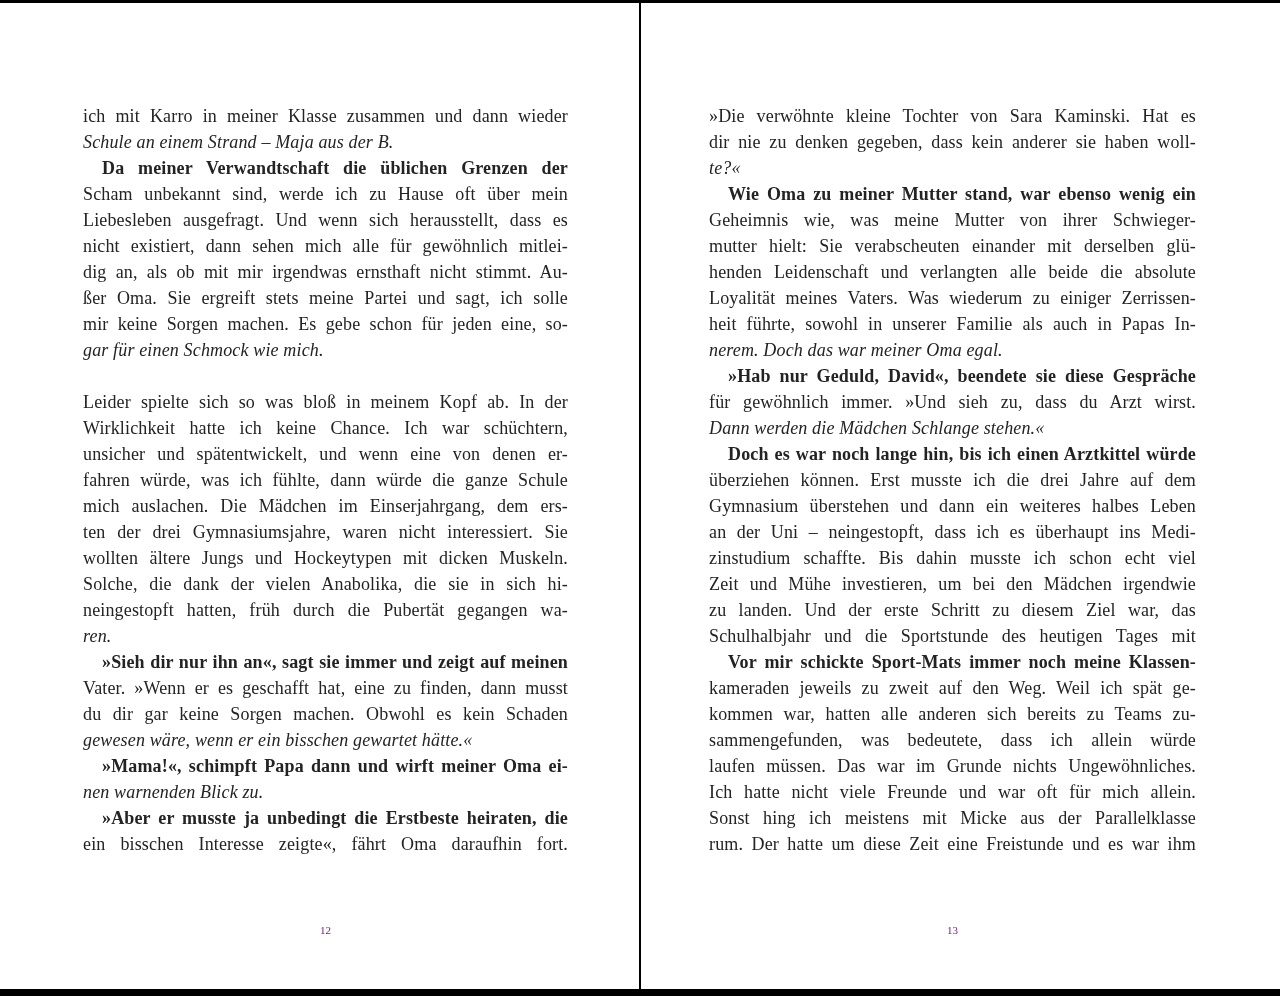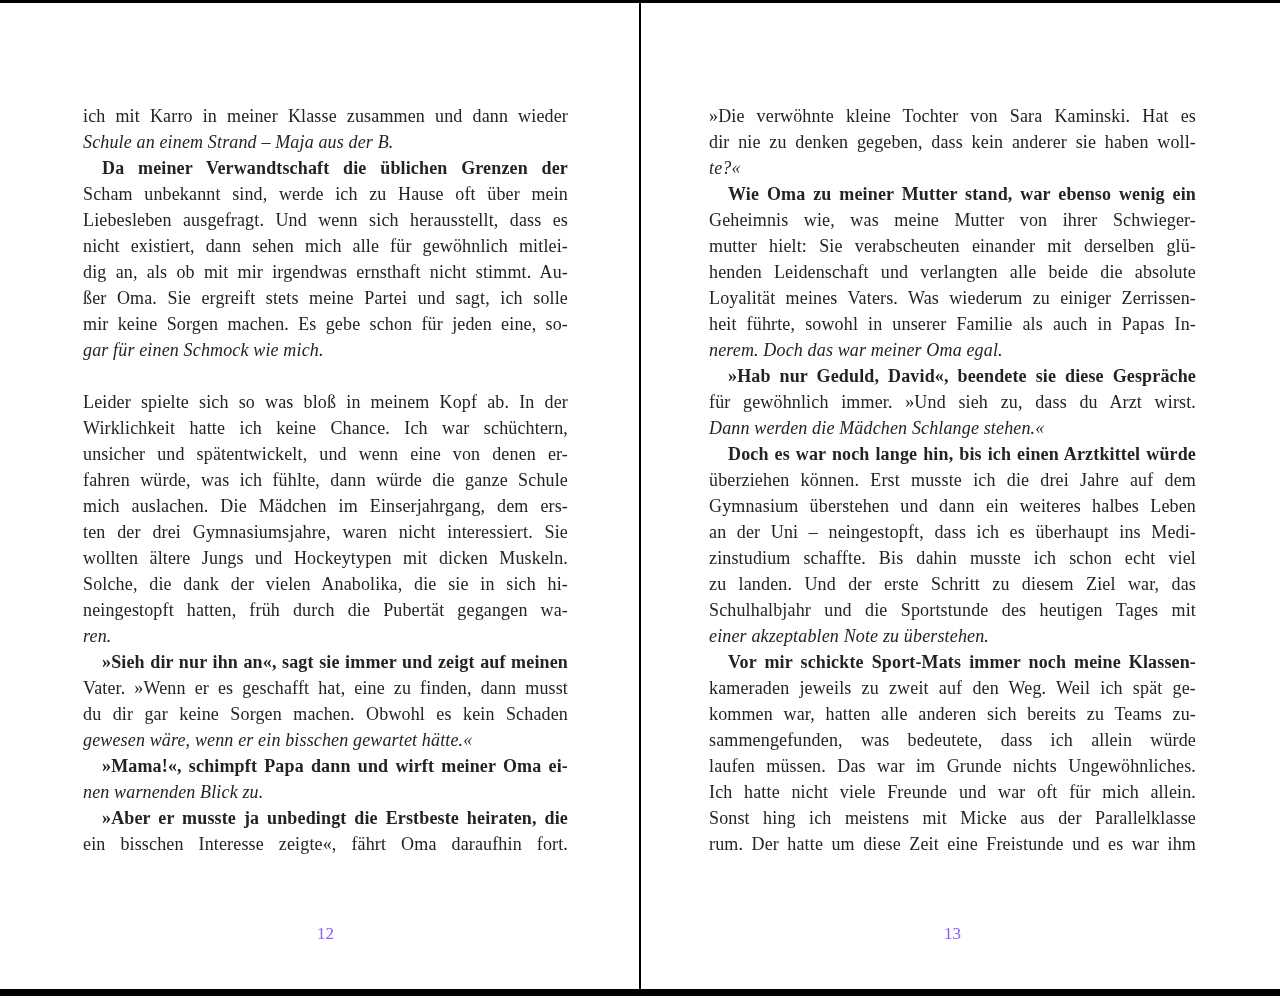--- a/index.html
+++ b/index.html
@@ -60,22 +60,22 @@
     white-space: normal;
     text-align: justify;
     text-align-last: justify;
     overflow: hidden;
   }
   .line-last { text-align-last: left; font-style: italic; }
   .line-indent { padding-left: 19px; font-weight: bold; }
   .page-number {
     position: absolute;
     top: 908px;
-    font-size: 17px;
-    color: #8b5cf6;
+    font-size: 11px;
+    color: #701a75;
     text-align: center;
   }
   .page-left  .page-number { left: 83px; width: 485px; }
   .page-right .page-number { left: 68px; width: 487px; }
 </style>
 </head>
 <body>
 
 <div class="spread">
   <div class="rule-top"></div>
@@ -148,23 +148,23 @@
           <div class="line line-indent">»Hab nur Geduld, David«, beendete sie diese Gespräche</div>
           <div class="line">für gewöhnlich immer. »Und sieh zu, dass du Arzt wirst.</div>
           <div class="line line-last">Dann werden die Mädchen Schlange stehen.«</div>
         </div>
         <div class="paragraph">
           <div class="line line-indent">Doch es war noch lange hin, bis ich einen Arztkittel würde</div>
           <div class="line">überziehen können. Erst musste ich die drei Jahre auf dem</div>
           <div class="line">Gymnasium überstehen und dann ein weiteres halbes Leben</div>
           <div class="line">an der Uni – neingestopft, dass ich es überhaupt ins Medi-</div>
           <div class="line">zinstudium schaffte. Bis dahin musste ich schon echt viel</div>
+          <div class="line">Zeit und Mühe investieren, um bei den Mädchen irgendwie</div>
           <div class="line">zu landen. Und der erste Schritt zu diesem Ziel war, das</div>
           <div class="line">Schulhalbjahr und die Sportstunde des heutigen Tages mit</div>
-          <div class="line line-last">einer akzeptablen Note zu überstehen.</div>
         </div>
         <div class="paragraph">
           <div class="line line-indent">Vor mir schickte Sport-Mats immer noch meine Klassen-</div>
           <div class="line">kameraden jeweils zu zweit auf den Weg. Weil ich spät ge-</div>
           <div class="line">kommen war, hatten alle anderen sich bereits zu Teams zu-</div>
           <div class="line">sammengefunden, was bedeutete, dass ich allein würde</div>
           <div class="line">laufen müssen. Das war im Grunde nichts Ungewöhnliches.</div>
           <div class="line">Ich hatte nicht viele Freunde und war oft für mich allein.</div>
           <div class="line">Sonst hing ich meistens mit Micke aus der Parallelklasse</div>
           <div class="line">rum. Der hatte um diese Zeit eine Freistunde und es war ihm</div>

